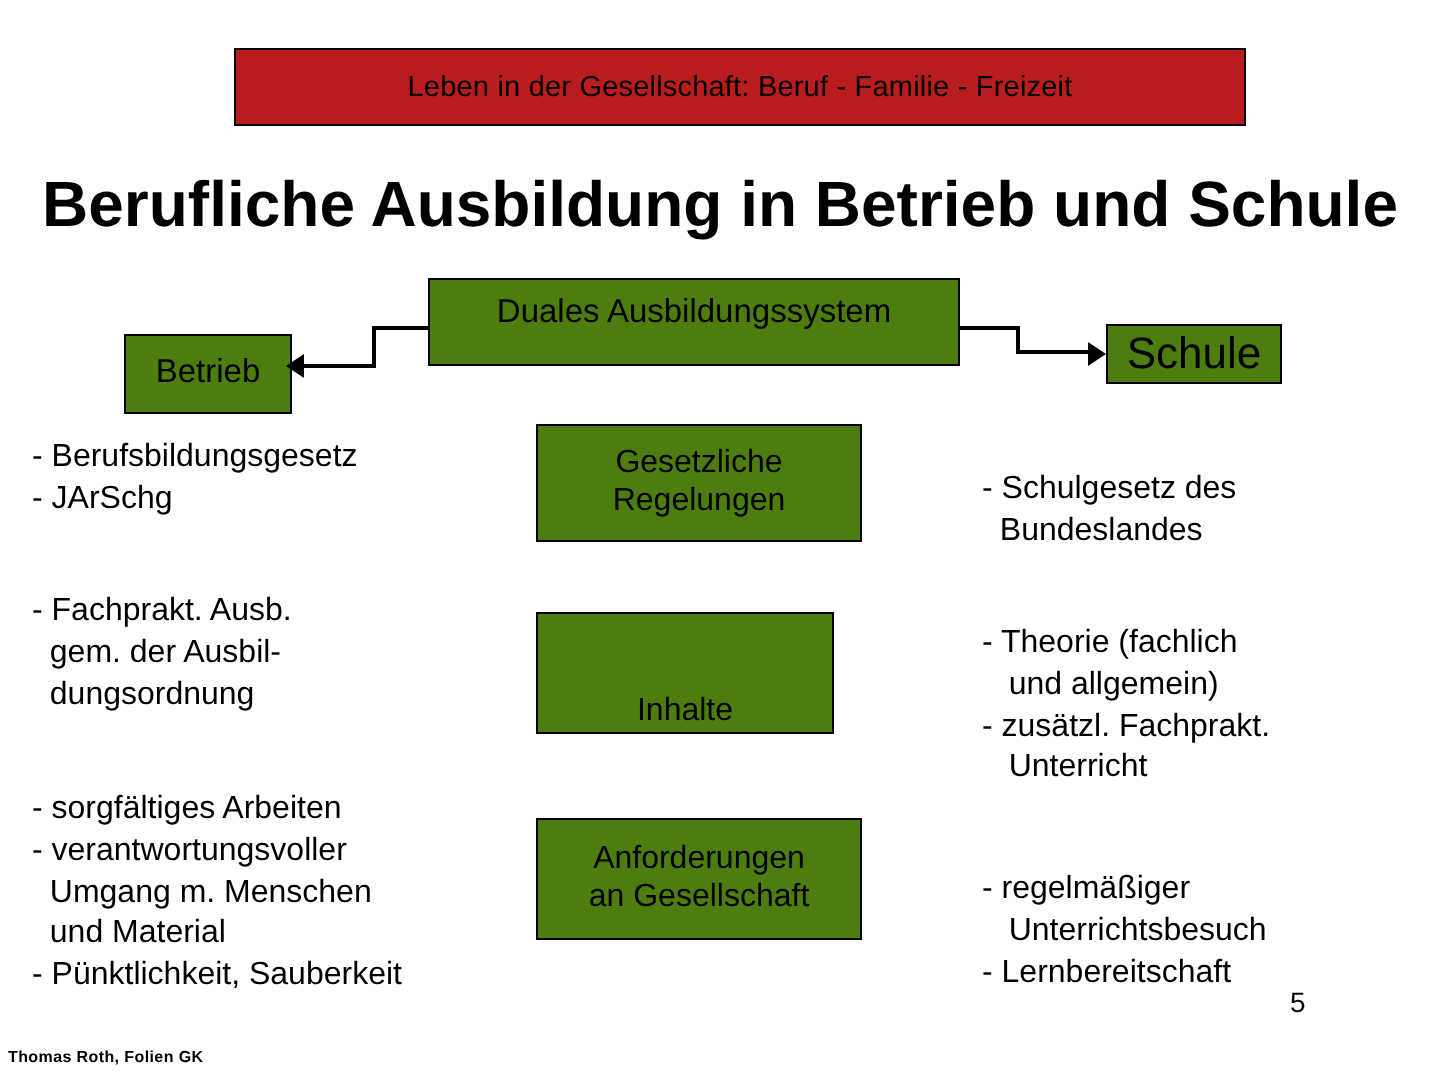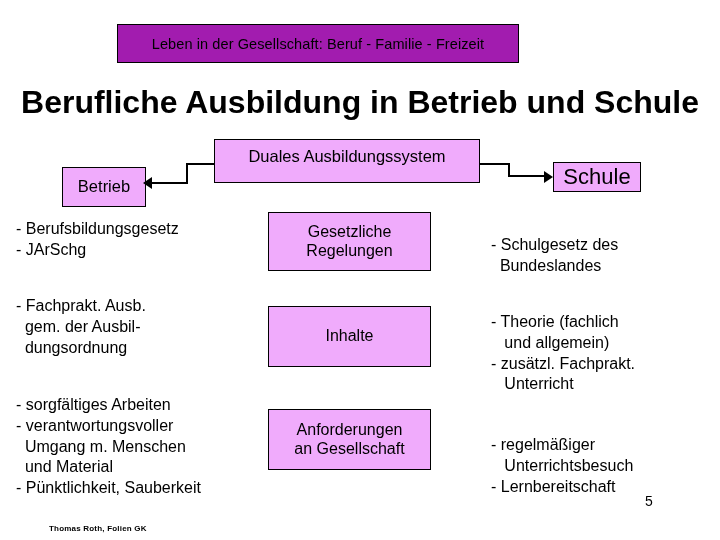--- a/index.html
+++ b/index.html
@@ -14,23 +14,23 @@
     overflow: hidden;
     font-family: "Liberation Sans", sans-serif;
     color: #000000;
   }
 
   
   #header-banner {
     position: absolute;
     left: 117px;
     top: 24px;
-    width: 402px;
+    width: 506px;
     height: 39px;
-    background: #a21caf;
+    background: #b91c1c;
     border: 1px solid #000000;
     box-sizing: border-box;
   }
   #header-banner-text {
     position: absolute;
     left: 0;
     right: 0;
     top: 50%;
     transform: translateY(-50%);
     text-align: center;
@@ -49,21 +49,21 @@
     font-size: 32px;
     font-weight: bold;
     letter-spacing: 0px;
   }
 
   
   .box {
     position: absolute;
     border: 1px solid #000000;
     box-sizing: border-box;
-    background: #f0abfc;
+    background: #4d7c0f;
     display: flex;
     align-items: center;
     justify-content: center;
     text-align: center;
     font-size: 16px;
     line-height: 1.18;
   }
 
   #box-duales {
     left: 214px;
@@ -91,22 +91,23 @@
 
   #box-gesetzliche {
     left: 268px;
     top: 212px;
     width: 163px;
     height: 59px;
   }
   #box-inhalte {
     left: 268px;
     top: 306px;
-    width: 163px;
+    width: 149px;
     height: 61px;
+    align-items: flex-end;
   }
   #box-anforderungen {
     left: 268px;
     top: 409px;
     width: 163px;
     height: 61px;
   }
 
   
   .conn {
@@ -193,21 +194,20 @@
 
   
   #footer-credit {
     position: absolute;
     left: 4px;
     top: 524px;
     font-size: 8px;
     font-weight: bold;
     letter-spacing: 0.2px;
     color: #000000;
-    margin-left: 45px;
   }
   #page-number {
     position: absolute;
     left: 645px;
     top: 493px;
     font-size: 14px;
     color: #000000;
   }
 </style>
 </head>

